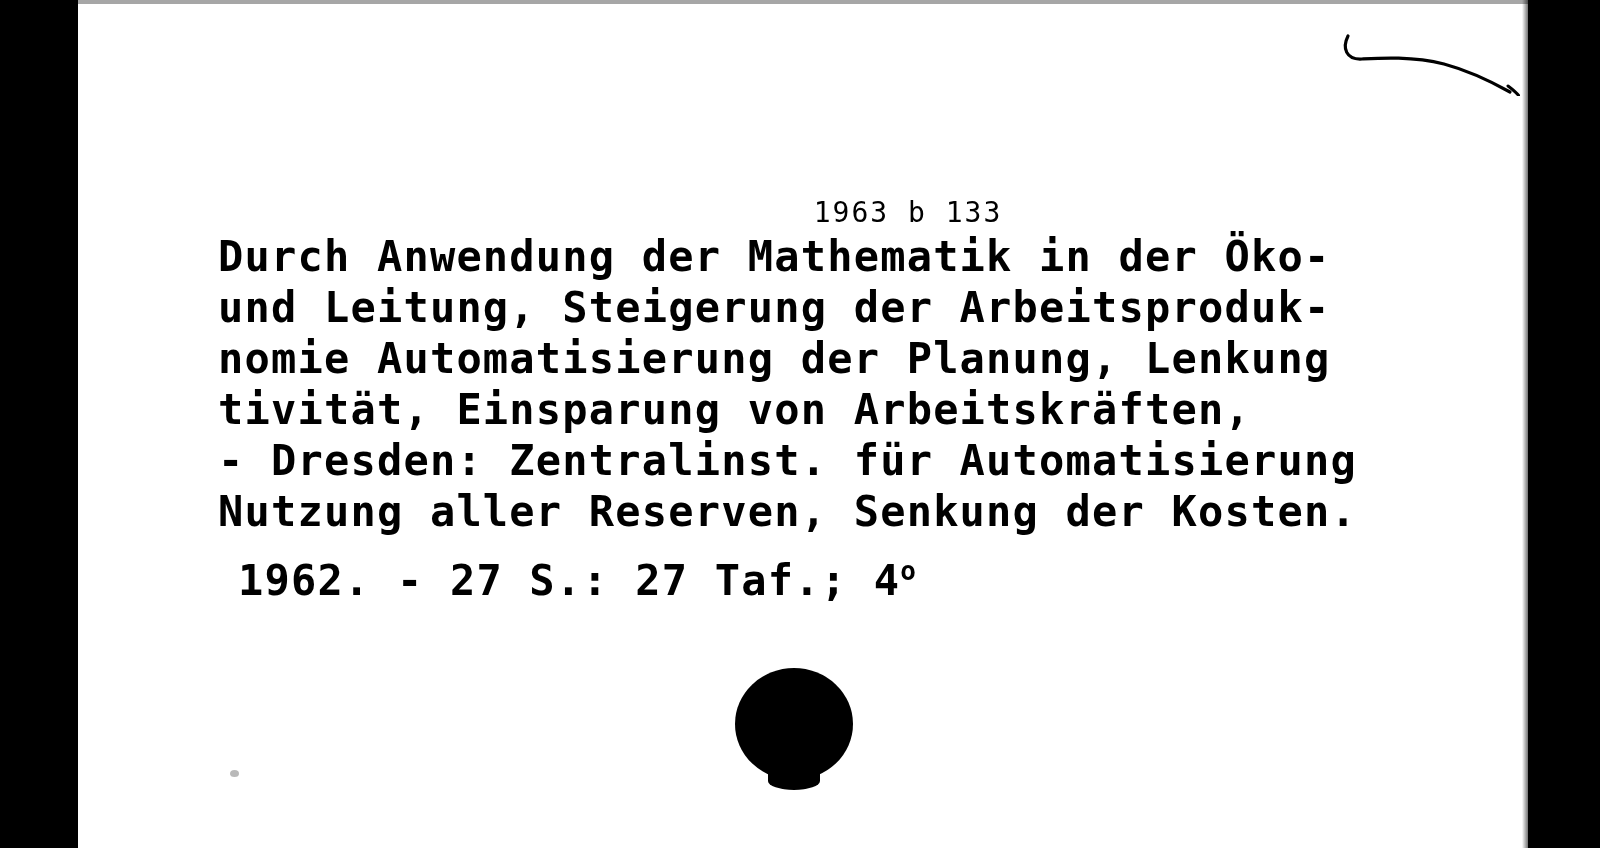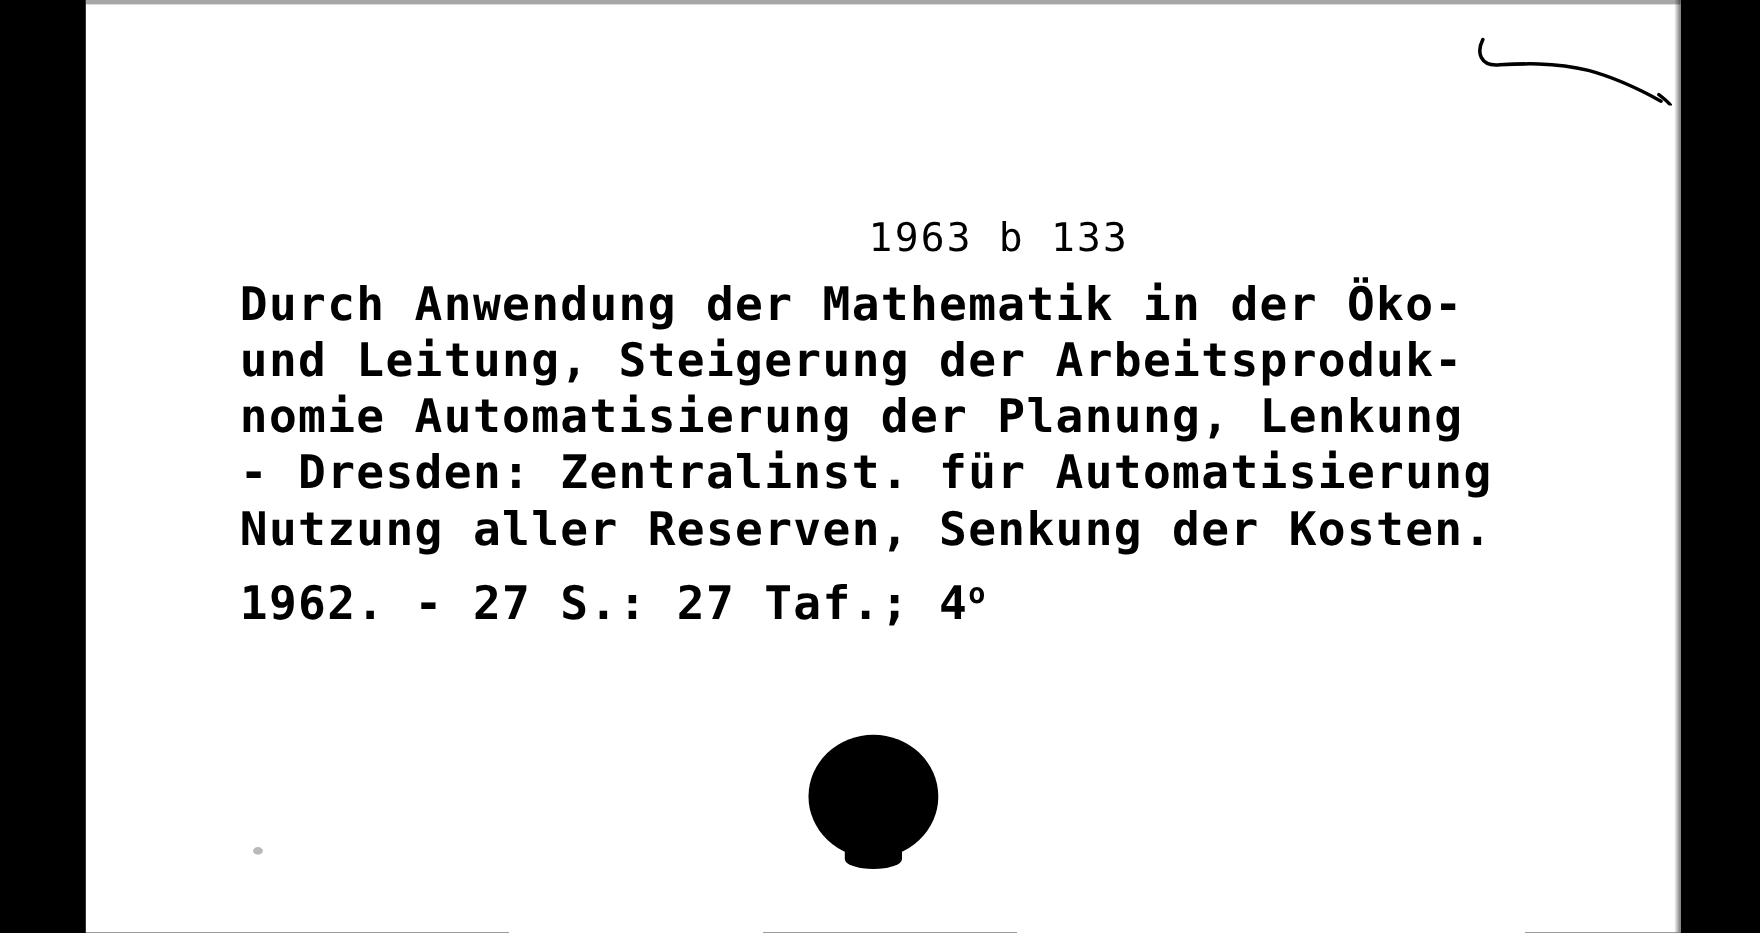--- a/index.html
+++ b/index.html
@@ -93,38 +93,39 @@
   .text-block {
     position: absolute;
     left: 140px;
     top: 196px;
     width: 1320px;
     color: #000000;
     font-family: "DejaVu Sans Mono", monospace;
   }
 
   .shelfmark {
-    font-size: 36px;
+    font-size: 28px;
     letter-spacing: 2px;
     text-align: center;
     padding-left: 60px;
-    margin-bottom: 14px;
+    margin-bottom: 2px;
     white-space: pre;
   }
 
   .body-line {
     font-size: 42px;
     line-height: 51px;
     letter-spacing: 1.2px;
     white-space: pre;
     font-weight: bold;
   }
 
   .body-line.last {
     margin-top: 9px;
+    margin-left: 20px;
   }
 
   .sup-deg {
     font-size: 26px;
     vertical-align: super;
     letter-spacing: 0;
   }
 </style>
 </head>
 <body>
@@ -141,20 +142,21 @@
       <path d="M168 60 C 172 63, 176 66, 179 70" fill="none" stroke="#000000" stroke-width="3" stroke-linecap="round"></path>
     </svg>
 
     <div class="text-block">
 
       <div class="shelfmark">1963 b 133</div>
 
       <div class="body-line">Durch Anwendung der Mathematik in der Öko-</div>
       <div class="body-line">und Leitung, Steigerung der Arbeitsproduk-</div>
       <div class="body-line">nomie Automatisierung der Planung, Lenkung</div>
+      <div class="body-line">tivität, Einsparung von Arbeitskräften,</div>
       <div class="body-line">- Dresden: Zentralinst. für Automatisierung</div>
       <div class="body-line">Nutzung aller Reserven, Senkung der Kosten.</div>
 
       <div class="body-line last"><span>1962. - 27 S.: 27 Taf.; 4</span><span class="sup-deg">o</span></div>
     </div>
 
     <div class="punch-hole"></div>
     <div class="punch-hole-tail"></div>
     <div class="stray-dot"></div>
 

